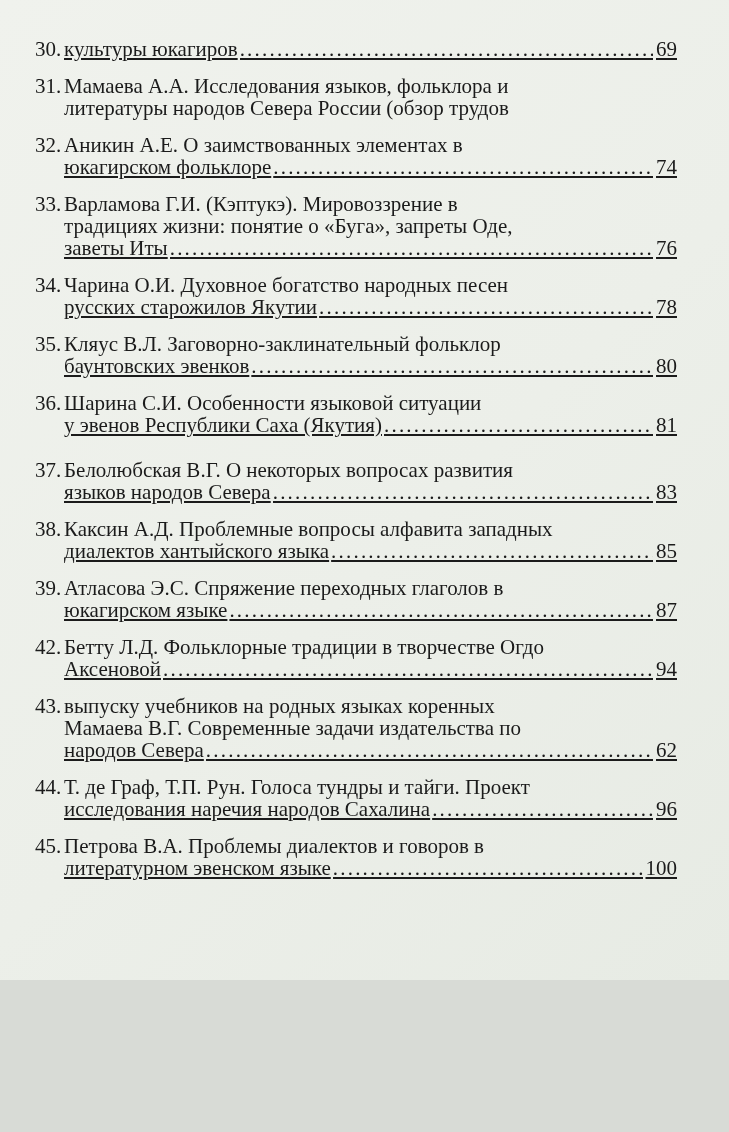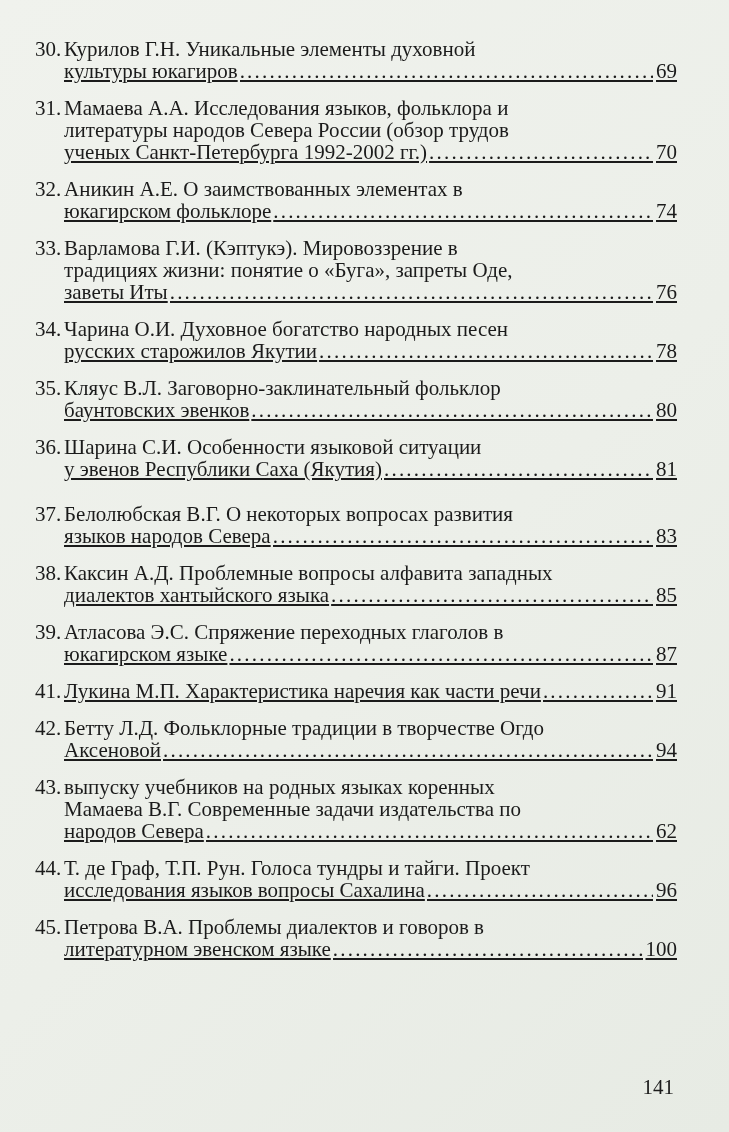--- a/index.html
+++ b/index.html
@@ -1,19 +1,19 @@
 <!DOCTYPE html>
 <html lang="ru"><head>
 <meta charset="utf-8">
 <style>
   html, body { margin: 0; padding: 0; background: #d8dbd6; }
   .page {
     position: relative;
     width: 729px;
-    height: 1132px;
+    height: 980px;
     margin: 0 auto;
     box-sizing: border-box;
     padding: 38px 52px 0 35px;
     background: linear-gradient(135deg, #f0f2ed 0%, #ecefe9 55%, #e7ebe4 100%);
     font-family: "Liberation Serif", "DejaVu Serif", serif;
     font-size: 21px;
     line-height: 22px;
     color: #1b1b1b;
     overflow: hidden;
   }
@@ -44,39 +44,33 @@
   }
 </style>
 </head>
 <body>
 
 <div class="page">
 
   <div class="entry">
     <span class="num">30.</span>
     <div class="body">
-      <div class="line">Курилов Г.Н. Уникальные элементы духовной</div>
       <div class="lineflex">
         <span class="txt">культуры юкагиров</span>
         <span class="dots"></span>
         <span class="pg">69</span>
       </div>
     </div>
   </div>
 
   <div class="entry">
     <span class="num">31.</span>
     <div class="body">
       <div class="line">Мамаева А.А. Исследования языков, фольклора и</div>
       <div class="line">литературы народов Севера России (обзор трудов</div>
-      <div class="lineflex">
-        <span class="txt">ученых Санкт-Петербурга 1992-2002 гг.)</span>
-        <span class="dots"></span>
-        <span class="pg">70</span>
-      </div>
     </div>
   </div>
 
   <div class="entry">
     <span class="num">32.</span>
     <div class="body">
       <div class="line">Аникин А.Е. О заимствованных элементах в</div>
       <div class="lineflex">
         <span class="txt">юкагирском фольклоре</span>
         <span class="dots"></span>
@@ -164,30 +158,20 @@
       <div class="line">Атласова Э.С. Спряжение переходных глаголов в</div>
       <div class="lineflex">
         <span class="txt">юкагирском языке</span>
         <span class="dots"></span>
         <span class="pg">87</span>
       </div>
     </div>
   </div>
 
 
-  <div class="entry">
-    <span class="num">41.</span>
-    <div class="body">
-      <div class="lineflex">
-        <span class="txt">Лукина М.П. Характеристика наречия как части речи</span>
-        <span class="dots"></span>
-        <span class="pg">91</span>
-      </div>
-    </div>
-  </div>
 
   <div class="entry">
     <span class="num">42.</span>
     <div class="body">
       <div class="line">Бетту Л.Д. Фольклорные традиции в творчестве Огдо</div>
       <div class="lineflex">
         <span class="txt">Аксеновой</span>
         <span class="dots"></span>
         <span class="pg">94</span>
       </div>
@@ -205,21 +189,21 @@
         <span class="pg">62</span>
       </div>
     </div>
   </div>
 
   <div class="entry">
     <span class="num">44.</span>
     <div class="body">
       <div class="line">Т. де Граф, Т.П. Рун. Голоса тундры и тайги. Проект</div>
       <div class="lineflex">
-        <span class="txt">исследования языков вопросы Сахалина</span>
+        <span class="txt">исследования наречия народов Сахалина</span>
         <span class="dots"></span>
         <span class="pg">96</span>
       </div>
     </div>
   </div>
 
   <div class="entry">
     <span class="num">45.</span>
     <div class="body">
       <div class="line">Петрова В.А. Проблемы диалектов и говоров в</div>

